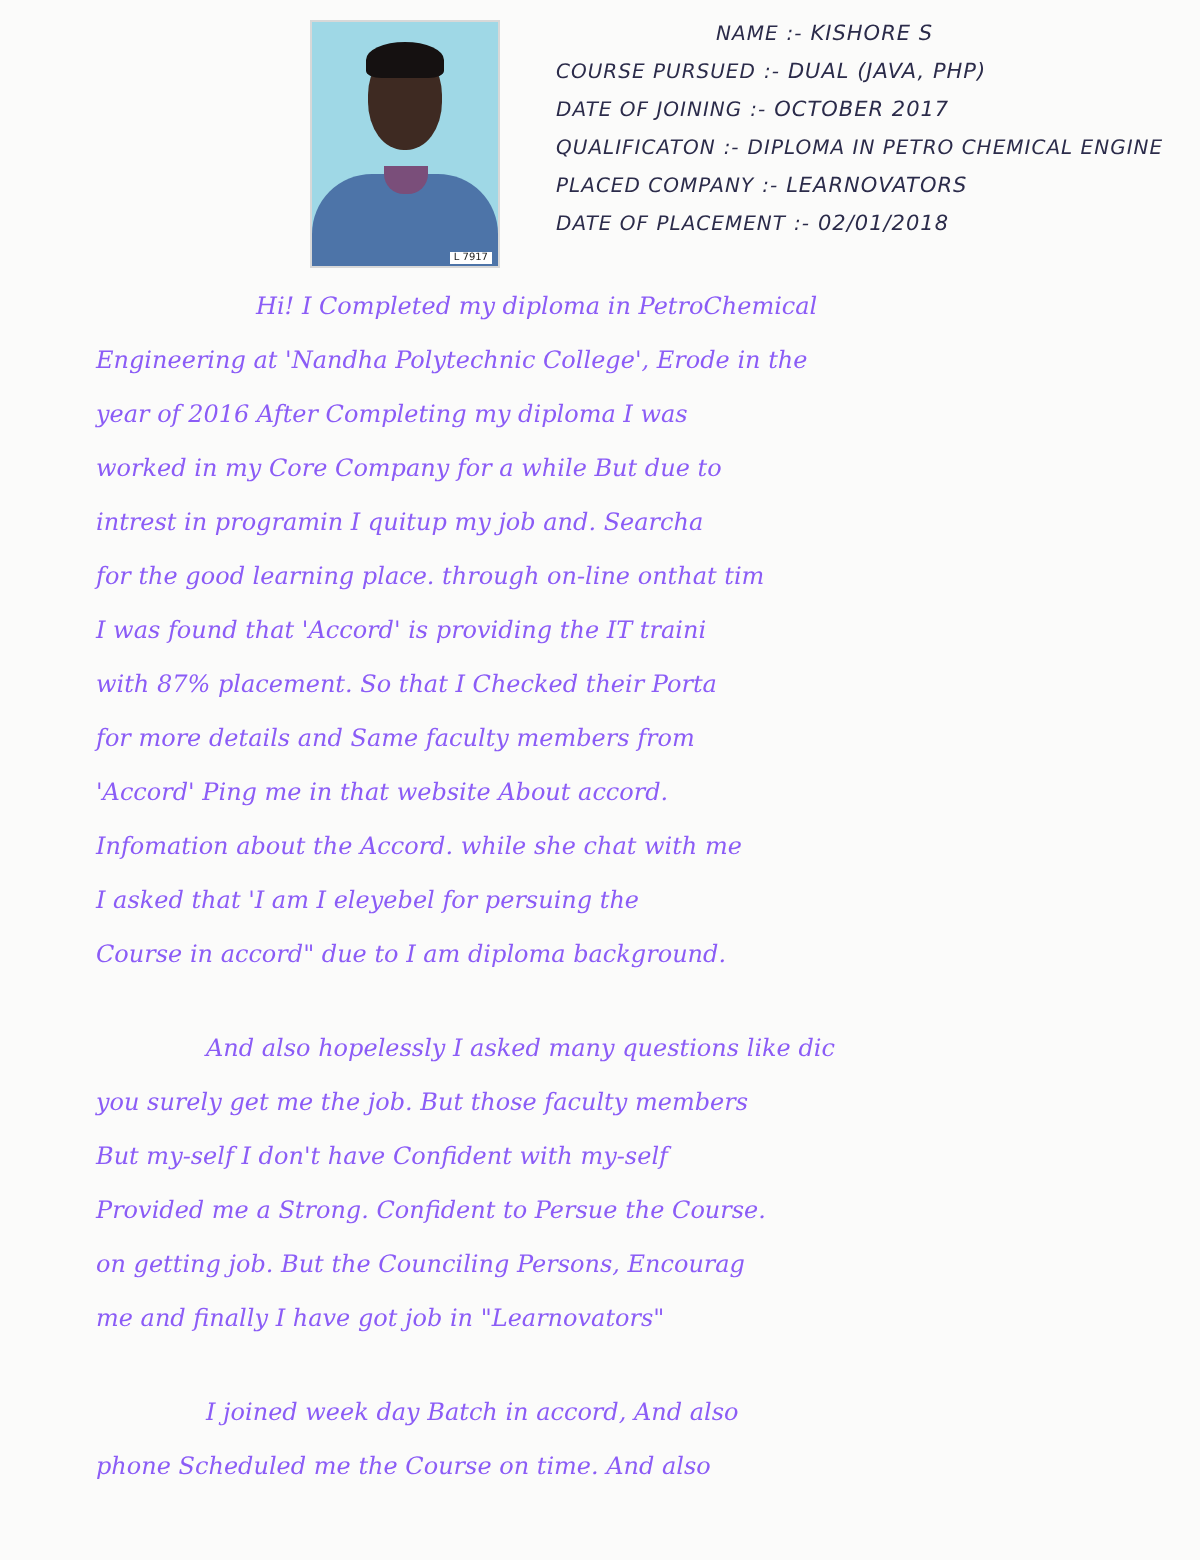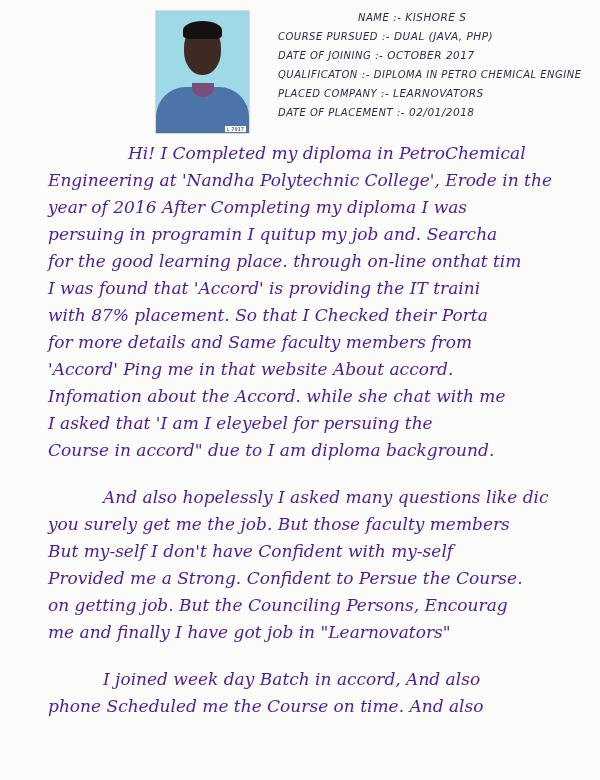--- a/index.html
+++ b/index.html
@@ -42,21 +42,21 @@
   }
   .info .row { height: 19px; line-height: 19px; white-space: nowrap; font-style: italic; }
   .info .row.name { padding-left: 80px; }
   .info .lbl { display: inline-block; }
   .info .sep { margin: 0 4px; }
   .info .val { font-size: 10.5px; }
   .info .val.small { font-size: 10px; }
   .letter {
     position: absolute; left: 48px; top: 140px; width: 540px;
     font-family: "DejaVu Serif", serif; font-style: italic;
-    font-size: 17px; color: #4c1d95;
+    font-size: 12px; color: #8b5cf6;
   }
   .letter .line { height: 27px; line-height: 27px; white-space: nowrap; }
   .letter .para-gap { height: 20px; }
   .letter .indent { padding-left: 80px; }
   .letter .indent-sm { padding-left: 55px; }
 </style>
 </head>
 <body>
 
 <div class="photo">
@@ -85,21 +85,22 @@
   </div>
   <div class="row">
     <span class="lbl">Date of Placement</span><span class="sep">:-</span><span class="val">02/01/2018</span>
   </div>
 </div>
 
 <div class="letter">
   <div class="line indent">Hi! I Completed my diploma in PetroChemical</div>
   <div class="line">Engineering at 'Nandha Polytechnic College', Erode in the</div>
   <div class="line">year of 2016 After Completing my diploma I was</div>
-  <div class="line">persuing in programin I quitup my job and. Searcha</div>
+  <div class="line">worked in my Core Company for a while But due to</div>
+  <div class="line">intrest in programin I quitup my job and. Searcha</div>
   <div class="line">for the good learning place. through on-line onthat tim</div>
   <div class="line">I was found that 'Accord' is providing the IT traini</div>
   <div class="line">with 87% placement. So that I Checked their Porta</div>
   <div class="line">for more details and Same faculty members from</div>
   <div class="line">'Accord' Ping me in that website About accord.</div>
   <div class="line">Infomation about the Accord. while she chat with me</div>
   <div class="line">I asked that 'I am I eleyebel for persuing the</div>
   <div class="line">Course in accord" due to I am diploma background.</div>
   <div class="para-gap"></div>
   <div class="line indent-sm">And also hopelessly I asked many questions like dic</div>

